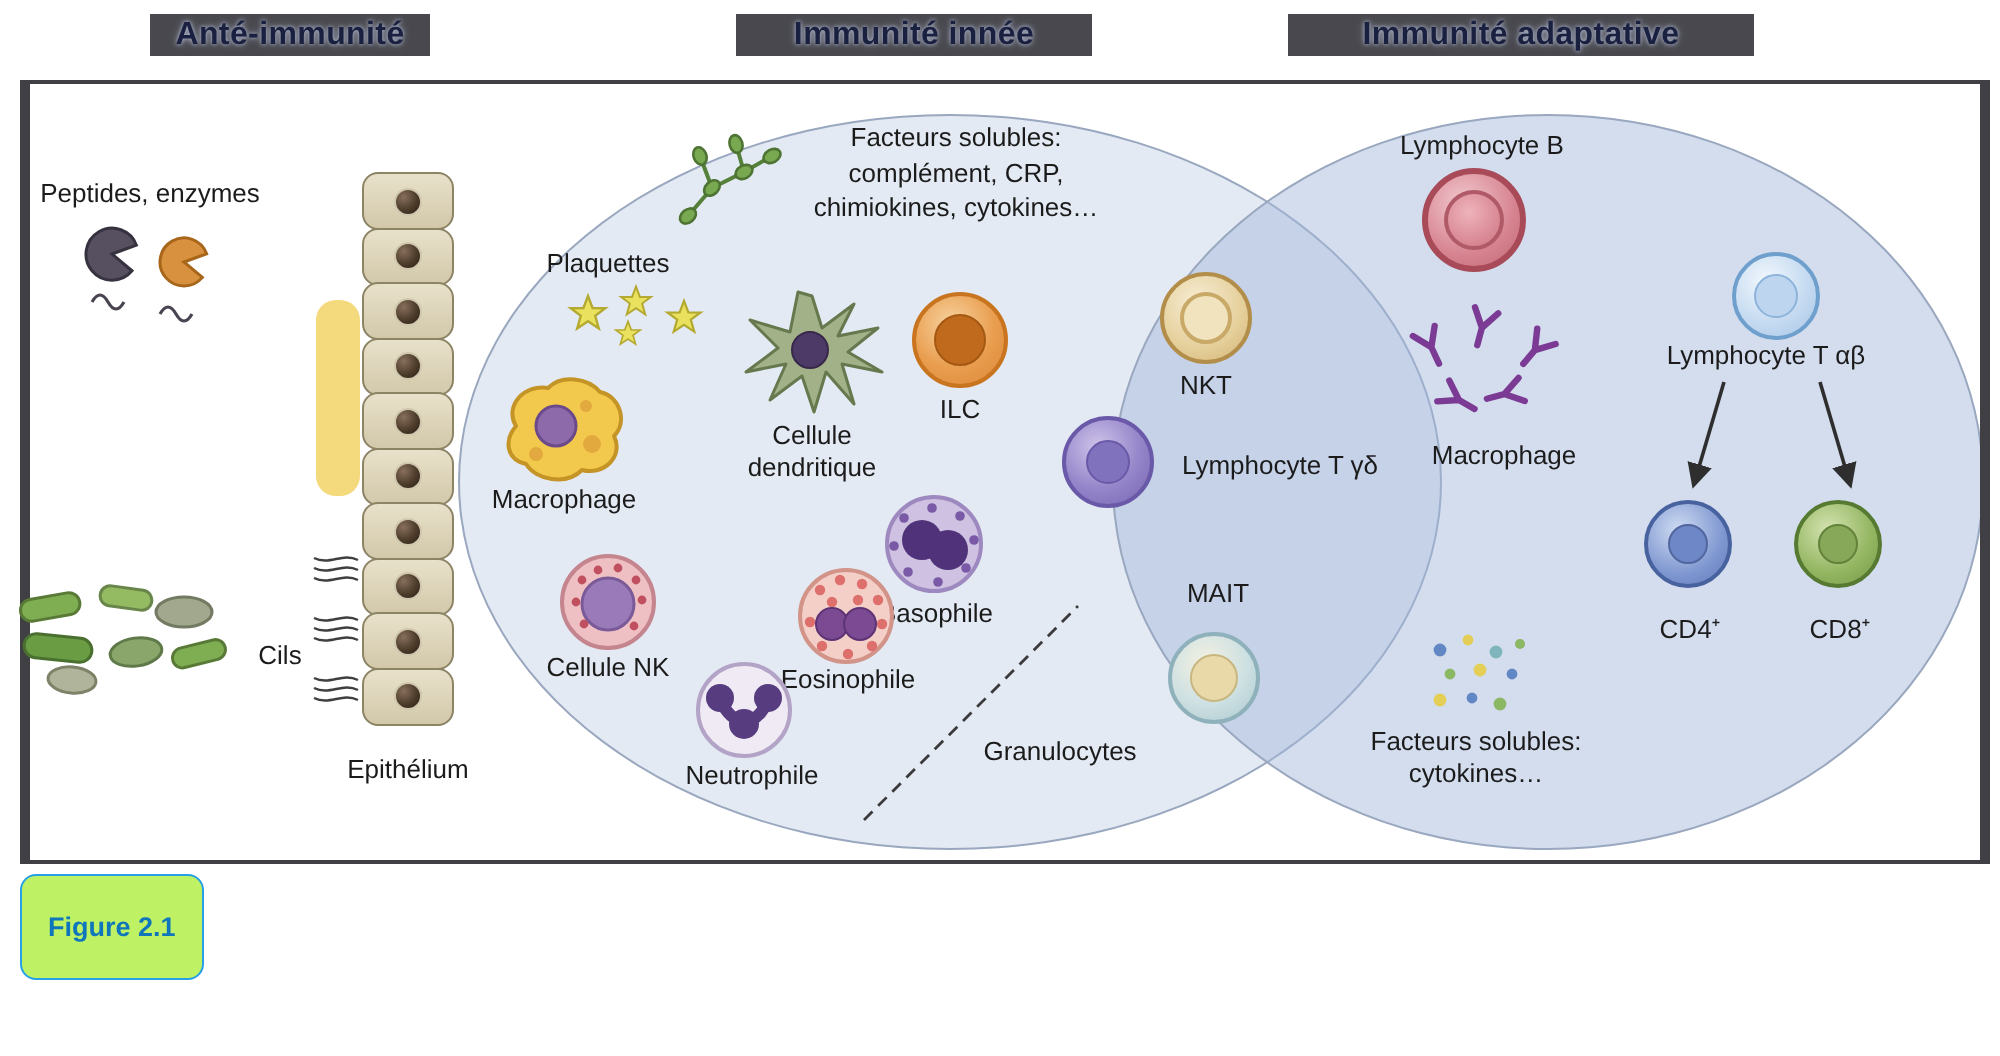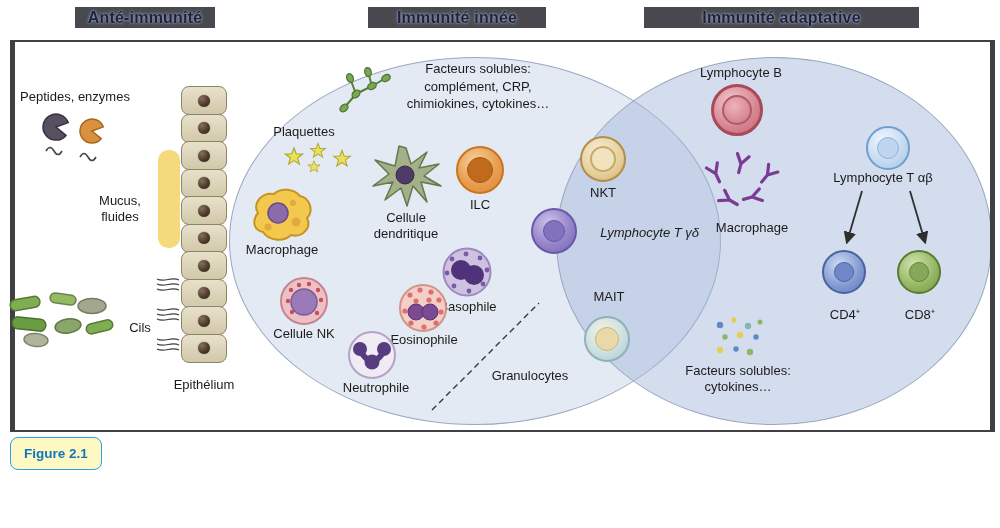--- a/index.html
+++ b/index.html
@@ -15,21 +15,21 @@
   
   .frame{position:absolute;left:10px;top:40px;width:985px;height:392px;
          border-top:2px solid #3f3f44;border-bottom:2px solid #3f3f44;
          border-left:5px solid #3f3f44;border-right:5px solid #3f3f44;pointer-events:none;}
 
   .ellipse{position:absolute;border-radius:50%;}
   .ell-innee{left:229px;top:57px;width:492px;height:368px;background:rgba(184,199,224,.38);border:1.3px solid #99a7bf;}
   .ell-adapt{left:556px;top:57px;width:436px;height:368px;background:rgba(164,184,220,.48);border:1.3px solid #99a7bf;}
 
   .lbl{position:absolute;font-size:13px;line-height:1.25;color:#1b1b1b;text-align:center;white-space:pre-line;}
-  .lbl.left{text-align:right;font-style:italic;}
+  .lbl.left{text-align:center;}
   .icon{position:absolute;line-height:0;}
 
   
   .cellc{position:absolute;border-radius:50%;display:flex;align-items:center;justify-content:center;}
   .in{border-radius:50%;}
   .ilc{width:48px;height:48px;border:2.5px solid #c9751f;background:radial-gradient(circle at 40% 32%,#f7d3a0,#e99d4e 55%,#db8838);}
   .ilc .in{width:26px;height:26px;background:#bf6a1d;border:1.5px solid #a55812;}
   .nkt{width:46px;height:46px;border:2.5px solid #b28e4a;background:radial-gradient(circle at 40% 32%,#f7eed6,#e5cf9a 60%,#d2b273);}
   .nkt .in{width:26px;height:26px;background:#f0e3bd;border:2px solid #c9a967;}
   .tgd{width:46px;height:46px;border:2.5px solid #6a58a8;background:radial-gradient(circle at 38% 32%,#cfc4ea,#9484c9 55%,#7666b2);}
@@ -48,52 +48,50 @@
   
   .epi{position:absolute;display:flex;flex-direction:column;}
   .epi-cell{width:46px;height:29px;margin-top:-1.5px;background:linear-gradient(180deg,#e8e1ca,#d2c8aa);
             border:1.5px solid #8d8466;border-radius:8px;display:flex;align-items:center;justify-content:center;}
   .epi-cell:first-child{margin-top:0;}
   .epi-nuc{width:14px;height:14px;border-radius:50%;border:1.5px solid #cfc7ae;
            background:radial-gradient(circle at 32% 30%,#87705c,#52402f 50%,#2f2317 90%);}
   .mucus{position:absolute;left:158px;top:150px;width:22px;height:98px;background:#f4da7c;border-radius:10px;}
 
   
-  .badge{position:absolute;left:10px;top:437px;background:#fef9c3;border:1.7px solid #27a0e5;border-radius:8px;
-         color:#0f76bc;font-weight:bold;font-size:13.5px;padding:8px 13px;white-space:nowrap;}
+  .badge{position:absolute;left:10px;top:437px;background:#bef264;border:1.7px solid #27a0e5;border-radius:8px;
+         color:#0f76bc;font-weight:bold;font-size:13.5px;padding:18px 13px;white-space:nowrap;}
   .cap{position:absolute;background:#3e3e42;color:#cfcfd2;font-size:12.3px;line-height:14px;padding:1px 4px;white-space:nowrap;}
 </style>
 </head>
 <body>
 
 <div class="canvas">
 
   <div class="hdr" style="left:75px;top:7px;width:140px">Anté-immunité</div>
   <div class="hdr" style="left:368px;top:7px;width:178px">Immunité innée</div>
-  <div class="hdr" style="left:644px;top:7px;width:275px">Immunité adaptative</div>
+  <div class="hdr" style="left:644px;top:7px;width:233px">Immunité adaptative</div>
 
   <div class="ellipse ell-innee"></div>
   <div class="ellipse ell-adapt"></div>
 
   <div class="frame"></div>
 
   <div class="lbl" style="left:4px;top:89px;width:142px">Peptides, enzymes</div>
 
   <div class="icon" style="left:40px;top:107px">
     <svg width="95" height="58" viewBox="0 0 95 58">
       <path d="M16,20 L28.2,15.6 A13,13 0 1 0 26,28.4 Z" fill="#575061" stroke="#37323f" stroke-width="1.5"></path>
       <path d="M52,24 L63.3,19.9 A12,12 0 1 0 61.2,31.7 Z" fill="#d8913e" stroke="#a8661a" stroke-width="1.5"></path>
       <path d="M6,44 q4,-7 8,0 t8,0" stroke="#4a4450" stroke-width="1.6" fill="none"></path>
       <path d="M40,50 q4,-7 8,0 t8,0" stroke="#4a4450" stroke-width="1.6" fill="none"></path>
     </svg>
   </div>
 
   <div class="mucus"></div>
-  <div class="lbl" style="left:84px;top:193px;width:72px">Mucus,
-fluides</div>
 
   <div class="epi" style="left:181px;top:86px">
     <div class="epi-cell">
         <span class="epi-nuc"></span>
       </div>
     <div class="epi-cell">
         <span class="epi-nuc"></span>
       </div>
     <div class="epi-cell">
         <span class="epi-nuc"></span>

